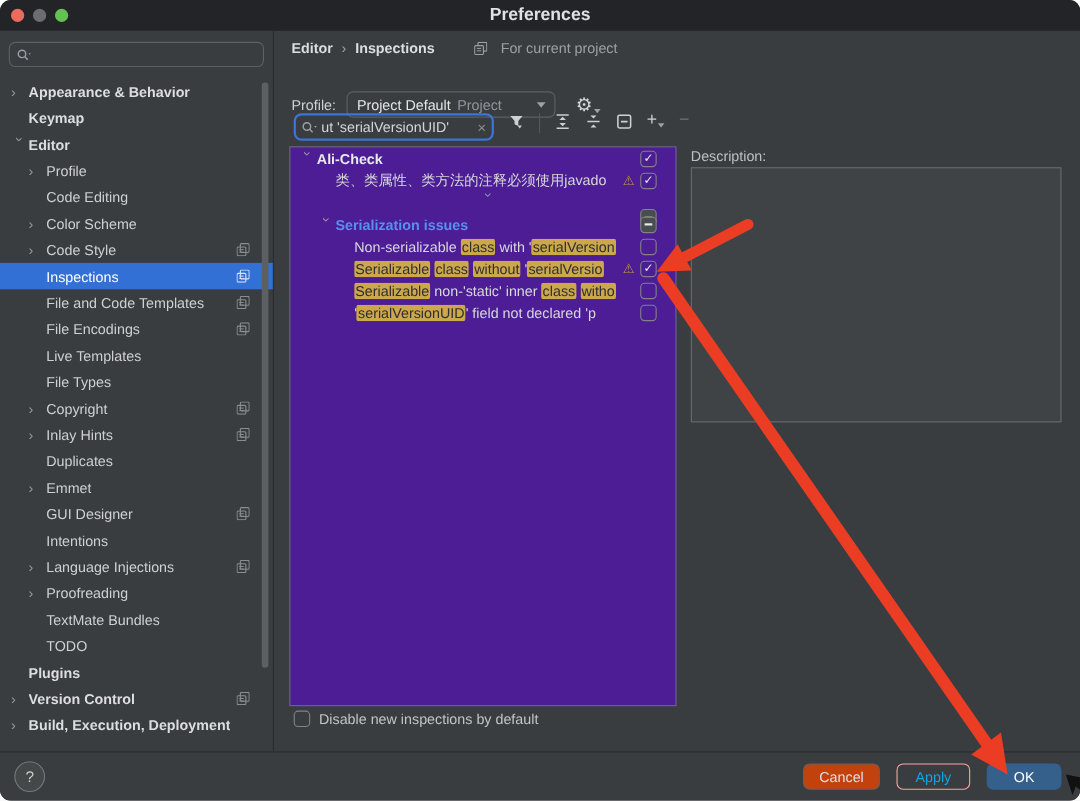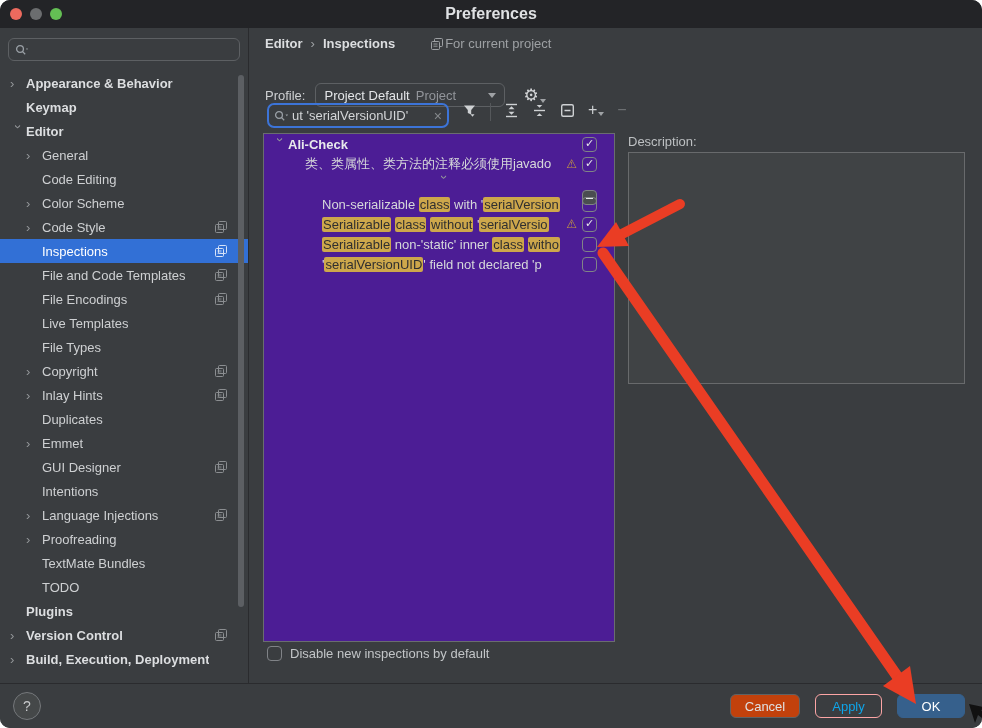--- a/index.html
+++ b/index.html
@@ -35,21 +35,21 @@
   .chev.empty{visibility:hidden;}
   .sb-label{color:#ced0d2;white-space:nowrap;overflow:hidden;}
   .sb-label.bold{font-weight:bold;color:#dcdee0;}
   .copy-ic{margin-left:auto;margin-right:22px;color:#8b8e91;display:flex;align-items:center;}
   .sb-row.sel .copy-ic{color:#d6e2f8;}
   .sb-scrollbar{position:absolute;right:4px;top:47px;width:6px;height:532px;background:#5c5f63;border-radius:3px;}
   
   .breadcrumb{position:absolute;left:265px;top:36px;display:flex;align-items:center;gap:8px;}
   .bc-part{font-weight:bold;color:#dcdee0;}
   .bc-sep{color:#9da0a3;}
-  .scope{display:flex;align-items:center;gap:2px;margin-left:28px;color:#9da0a3;}
+  .scope{display:flex;align-items:center;gap:12px;margin-left:28px;color:#9da0a3;}
   .profile-row{position:absolute;left:265px;top:83px;display:flex;align-items:center;}
   .profile-label{color:#ced0d2;margin-right:10px;}
   .dropdown{width:190px;height:24px;border:1px solid #5d6063;border-radius:6px;display:flex;
     align-items:center;padding:0 8px;gap:6px;}
   .dd-value{color:#e3e5e7;}
   .dd-scheme{color:#92959a;}
   .dd-caret{margin-left:auto;width:0;height:0;border-left:4px solid transparent;
     border-right:4px solid transparent;border-top:5px solid #9fa2a5;}
   .gear-wrap{margin-left:18px;display:flex;align-items:flex-end;color:#d2d4d6;cursor:default;}
   .gear{font-size:17px;line-height:1;}
@@ -137,21 +137,21 @@
         <div class="sb-row lvl0">
           <span class="chev empty">›</span>
           <span class="sb-label bold">Keymap</span>
         </div>
         <div class="sb-row lvl0">
           <span class="chev down">›</span>
           <span class="sb-label bold">Editor</span>
         </div>
         <div class="sb-row lvl1">
           <span class="chev">›</span>
-          <span class="sb-label">General</span>
+          <span class="sb-label">Profile</span>
         </div>
         <div class="sb-row lvl1">
           <span class="chev empty">›</span>
           <span class="sb-label">Code Editing</span>
         </div>
         <div class="sb-row lvl1">
           <span class="chev">›</span>
           <span class="sb-label">Color Scheme</span>
         </div>
         <div class="sb-row lvl1">
@@ -391,20 +391,27 @@
           <span class="cb checked"></span>
         </span>
       </div>
       <div class="tree-row" style="padding-left: 8px; flex-direction: column;">
         <span class="chev down">›</span>
         <span class="t-label blue">Java</span>
         <span class="row-right">
           <span class="cb indeterminate"></span>
         </span>
       </div>
+      <div class="tree-row" style="padding-left: 25px;">
+        <span class="chev down">›</span>
+        <span class="t-label blue">Serialization issues</span>
+        <span class="row-right">
+          <span class="cb indeterminate"></span>
+        </span>
+      </div>
       <div class="tree-row" style="padding-left: 42px;">
         <span class="t-spacer"></span>
         <span class="t-label"><span>Non-serializable </span><span class="hl">class</span><span> with '</span><span class="hl">serialVersion</span></span>
         <span class="row-right">
           <span class="cb unchecked"></span>
         </span>
       </div>
       <div class="tree-row" style="padding-left: 42px;">
         <span class="t-spacer"></span>
         <span class="t-label"><span class="hl">Serializable</span><span> </span><span class="hl">class</span><span> </span><span class="hl">without</span><span> '</span><span class="hl">serialVersio</span></span>

